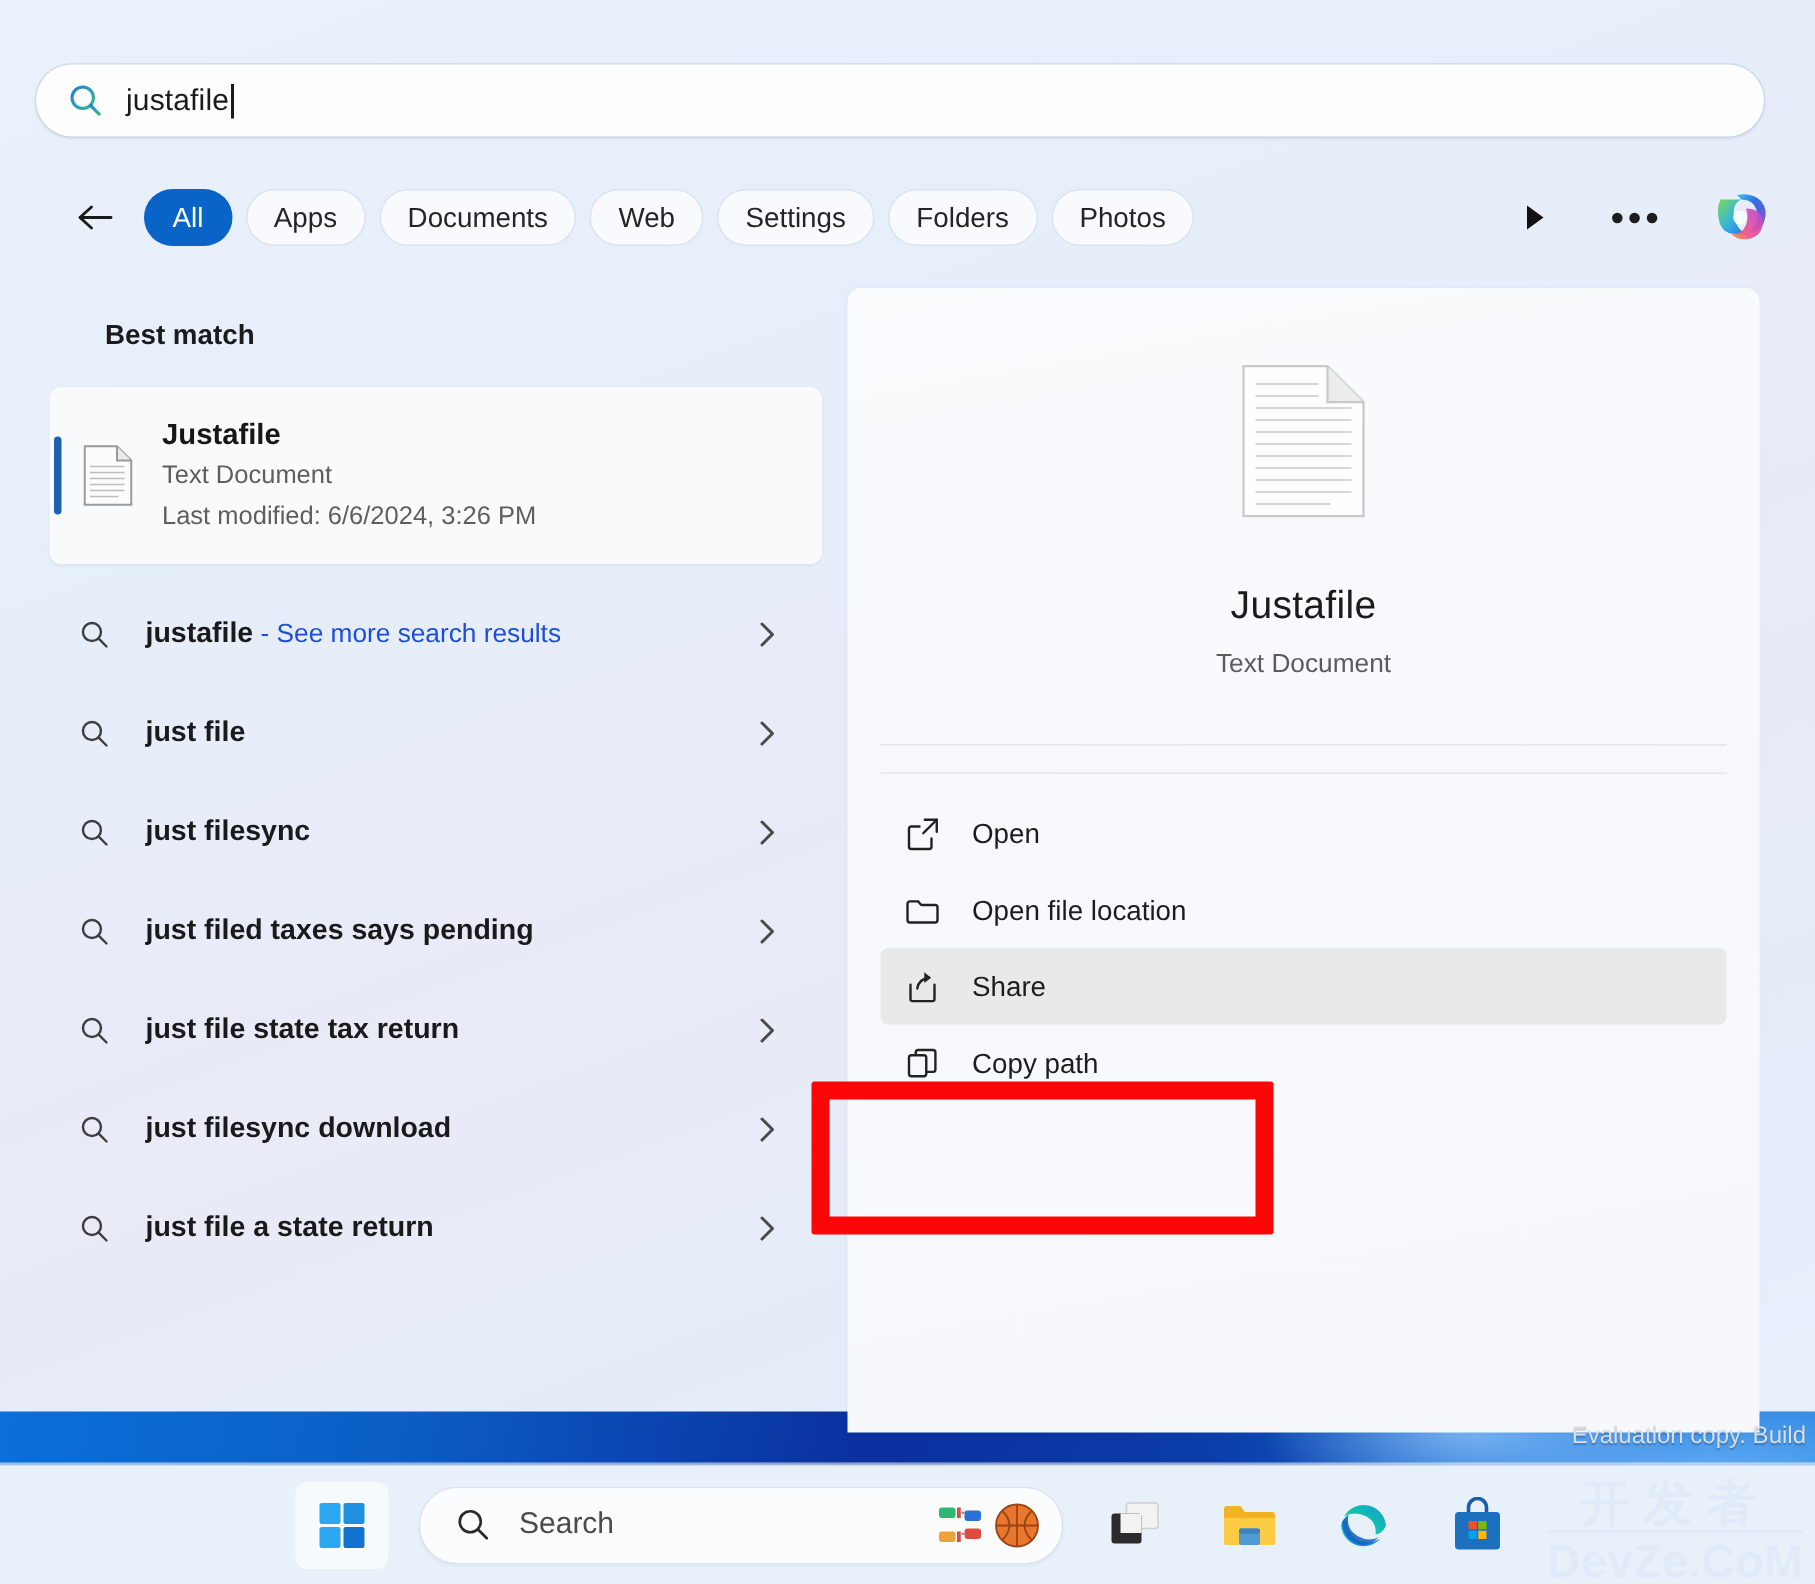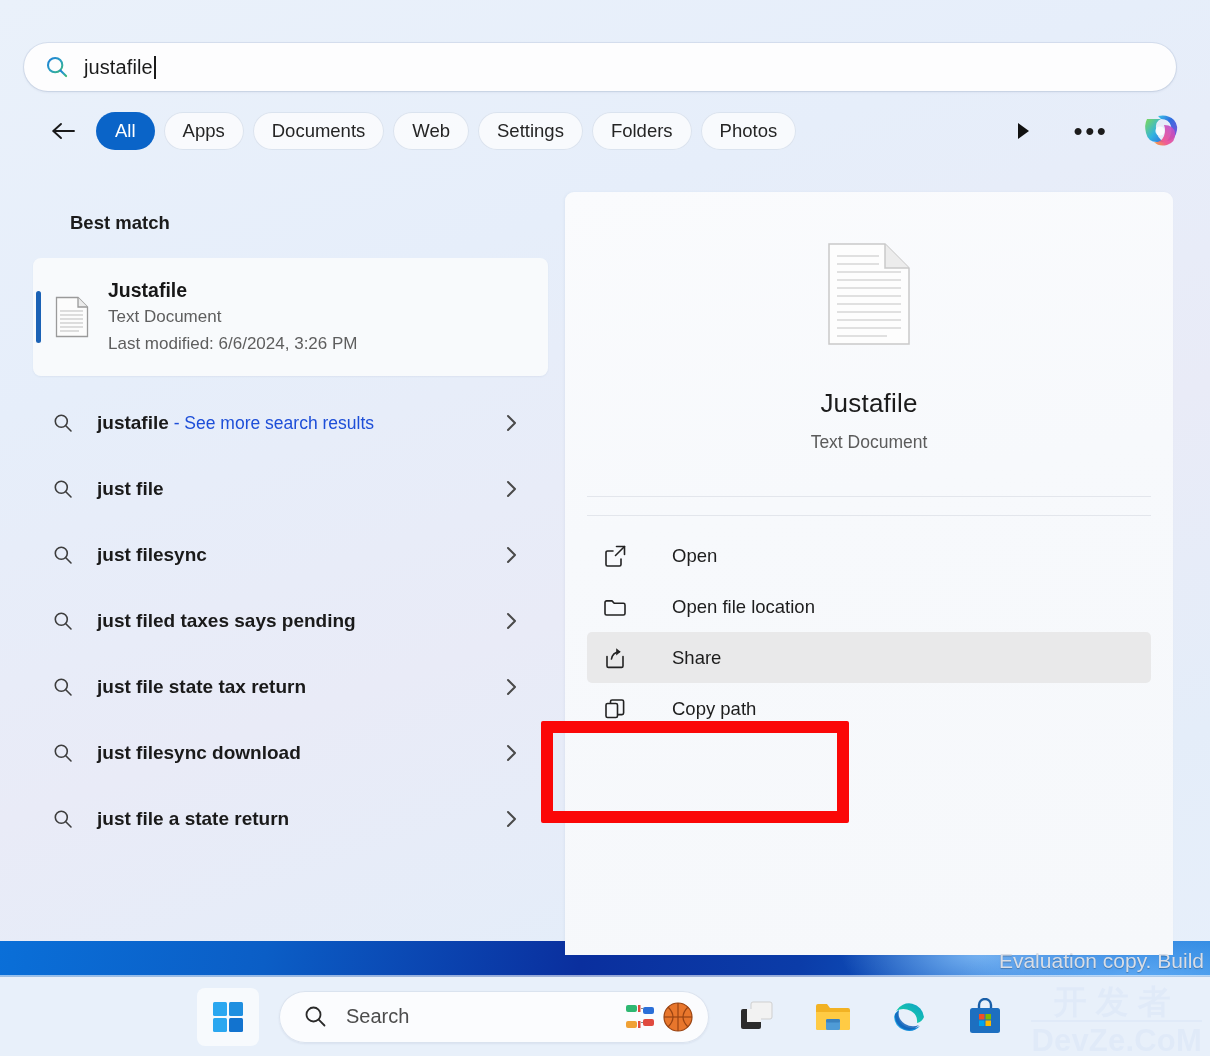--- a/index.html
+++ b/index.html
@@ -38,21 +38,21 @@
   .search-text {
     font-size: 20px; color: #1b1b1b; letter-spacing: .1px;
     display: flex; align-items: center;
   }
   .caret {
     display: inline-block; width: 2px; height: 23px; background: #1b1b1b; margin-left: 1px;
   }
 
   
   .tabbar {
-    position: absolute; left: 46px; top: 107px; width: 1140px; height: 48px;
+    position: absolute; left: 46px; top: 121px; width: 1140px; height: 48px;
     display: flex; align-items: center; gap: 9px;
   }
   .back-btn {
     width: 36px; height: 36px; display: flex; align-items: center; justify-content: center;
     flex: none; margin-right: 5px;
   }
   .tab {
     height: 38px; padding: 0 19px; border-radius: 19px;
     display: flex; align-items: center; justify-content: center;
     font-size: 18.5px; color: #252525; white-space: nowrap;
@@ -125,35 +125,34 @@
 
   .meta-list { padding: 26px 0 0 0; }
   .meta-row { display: flex; height: 50px; align-items: center; padding-left: 37px; }
   .meta-key { width: 167px; font-size: 17.5px; color: #3c3c3c; flex: none; }
   .meta-val { font-size: 17.5px; color: #303030; }
 
   .actions { padding-top: 14px; }
   .action-row {
     height: 51px; display: flex; align-items: center; margin: 0 22px; padding-left: 15px;
     border-radius: 5px;
-    gap: 24px;
   }
   .action-row.highlight { background: #e9e9ea; }
   .action-row .act-icon { width: 26px; height: 26px; flex: none; margin-right: 20px; }
   .action-label { font-size: 18.5px; color: #1d1d1d; }
 
   
   .annot {
     position: absolute; left: 541px; top: 721px; width: 308px; height: 102px;
     border: 12px solid #fb0707; border-radius: 2px; pointer-events: none;
   }
 
   
   .eval-watermark {
-    position: absolute; right: 6px; top: 949px; font-size: 21px; color: #d8dde6;
+    position: absolute; right: 6px; top: 949px; font-size: 16px; color: #d8dde6;
     text-shadow: 0 1px 1px rgba(0,0,0,.25); white-space: nowrap;
   }
   .site-watermark {
     position: absolute; right: 8px; top: 985px; text-align: center; line-height: 1;
     color: #1d6ad1;
   }
   .site-cn { font-size: 33px; letter-spacing: 9px; font-weight: bold; }
   .site-en {
     font-size: 31px; font-weight: bold; letter-spacing: .2px; margin-top: 2px;
     border-top: 2px solid #1d6ad1; padding-top: 3px;

